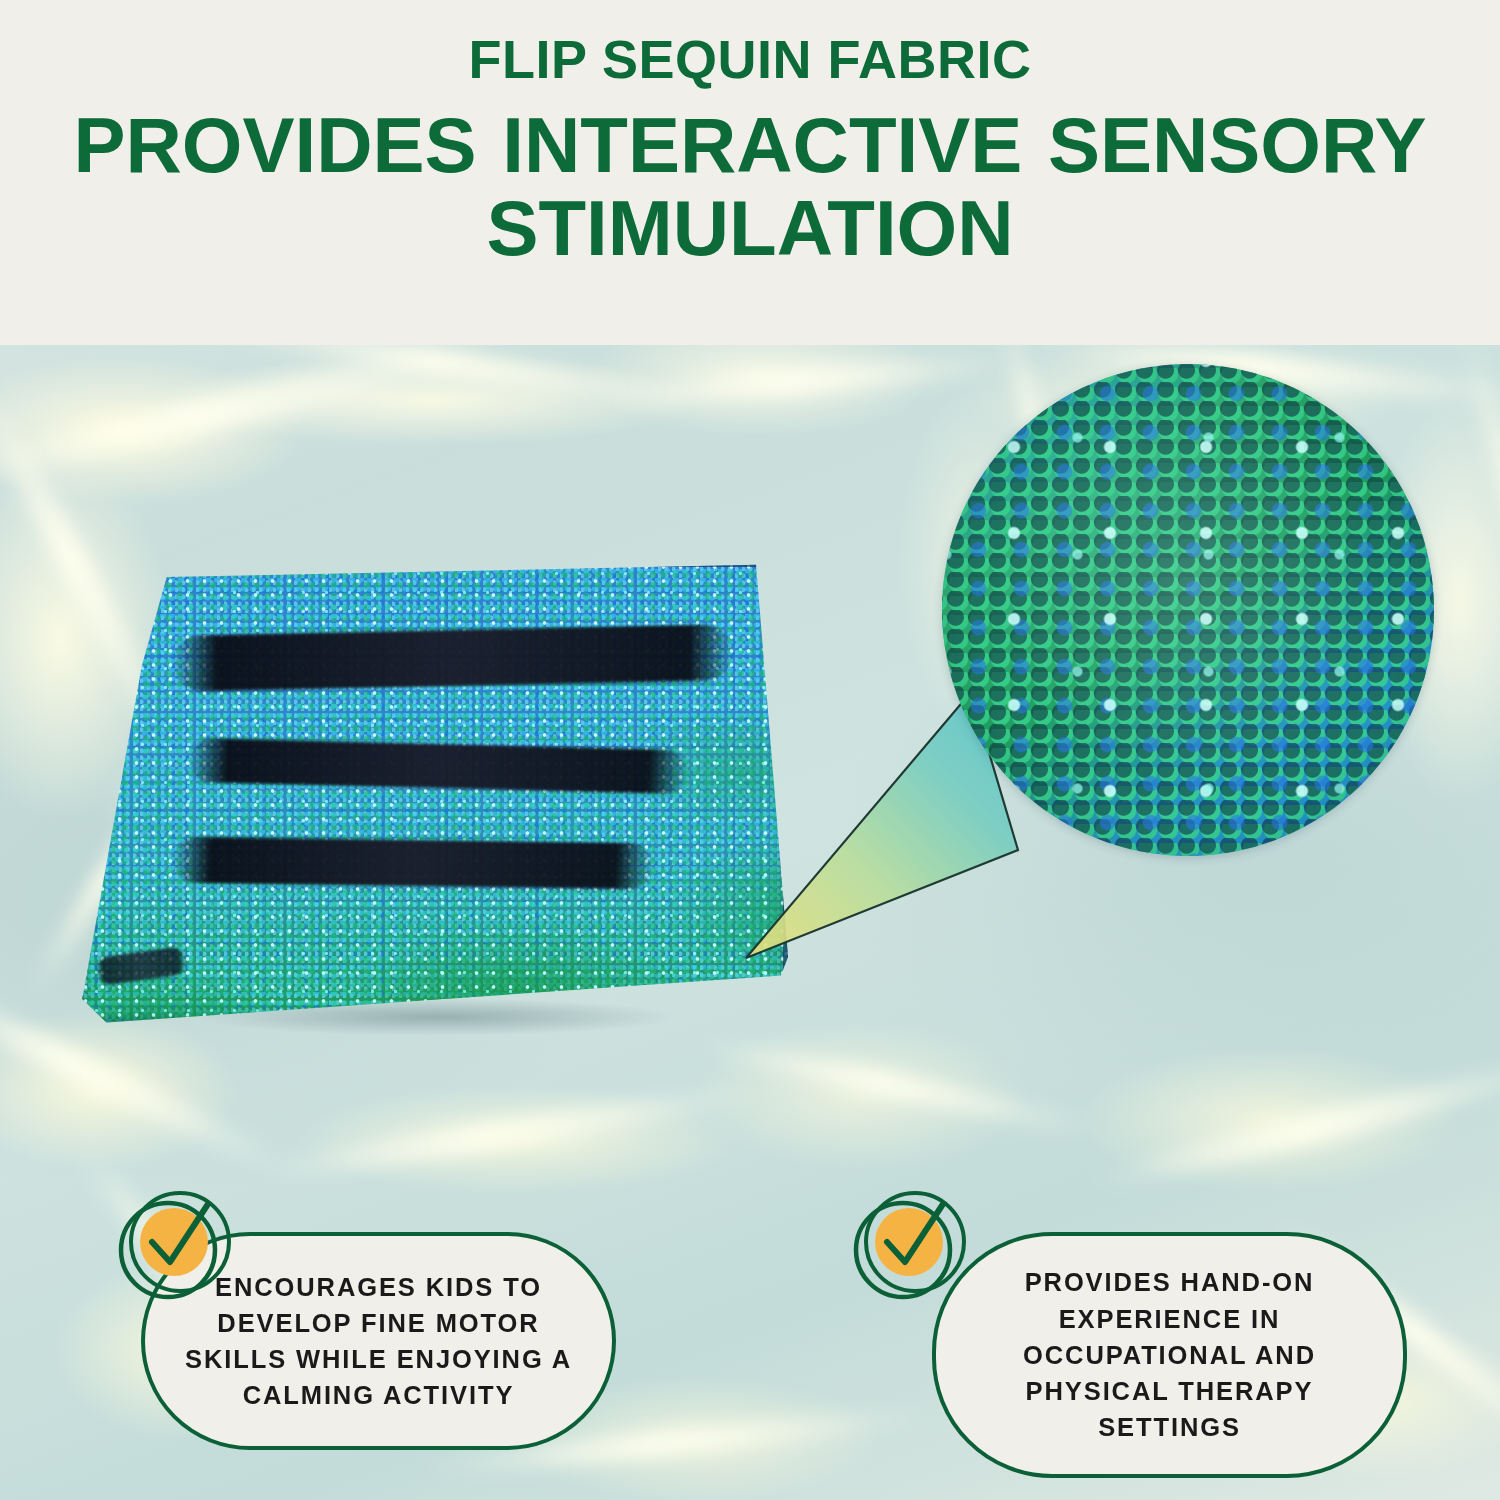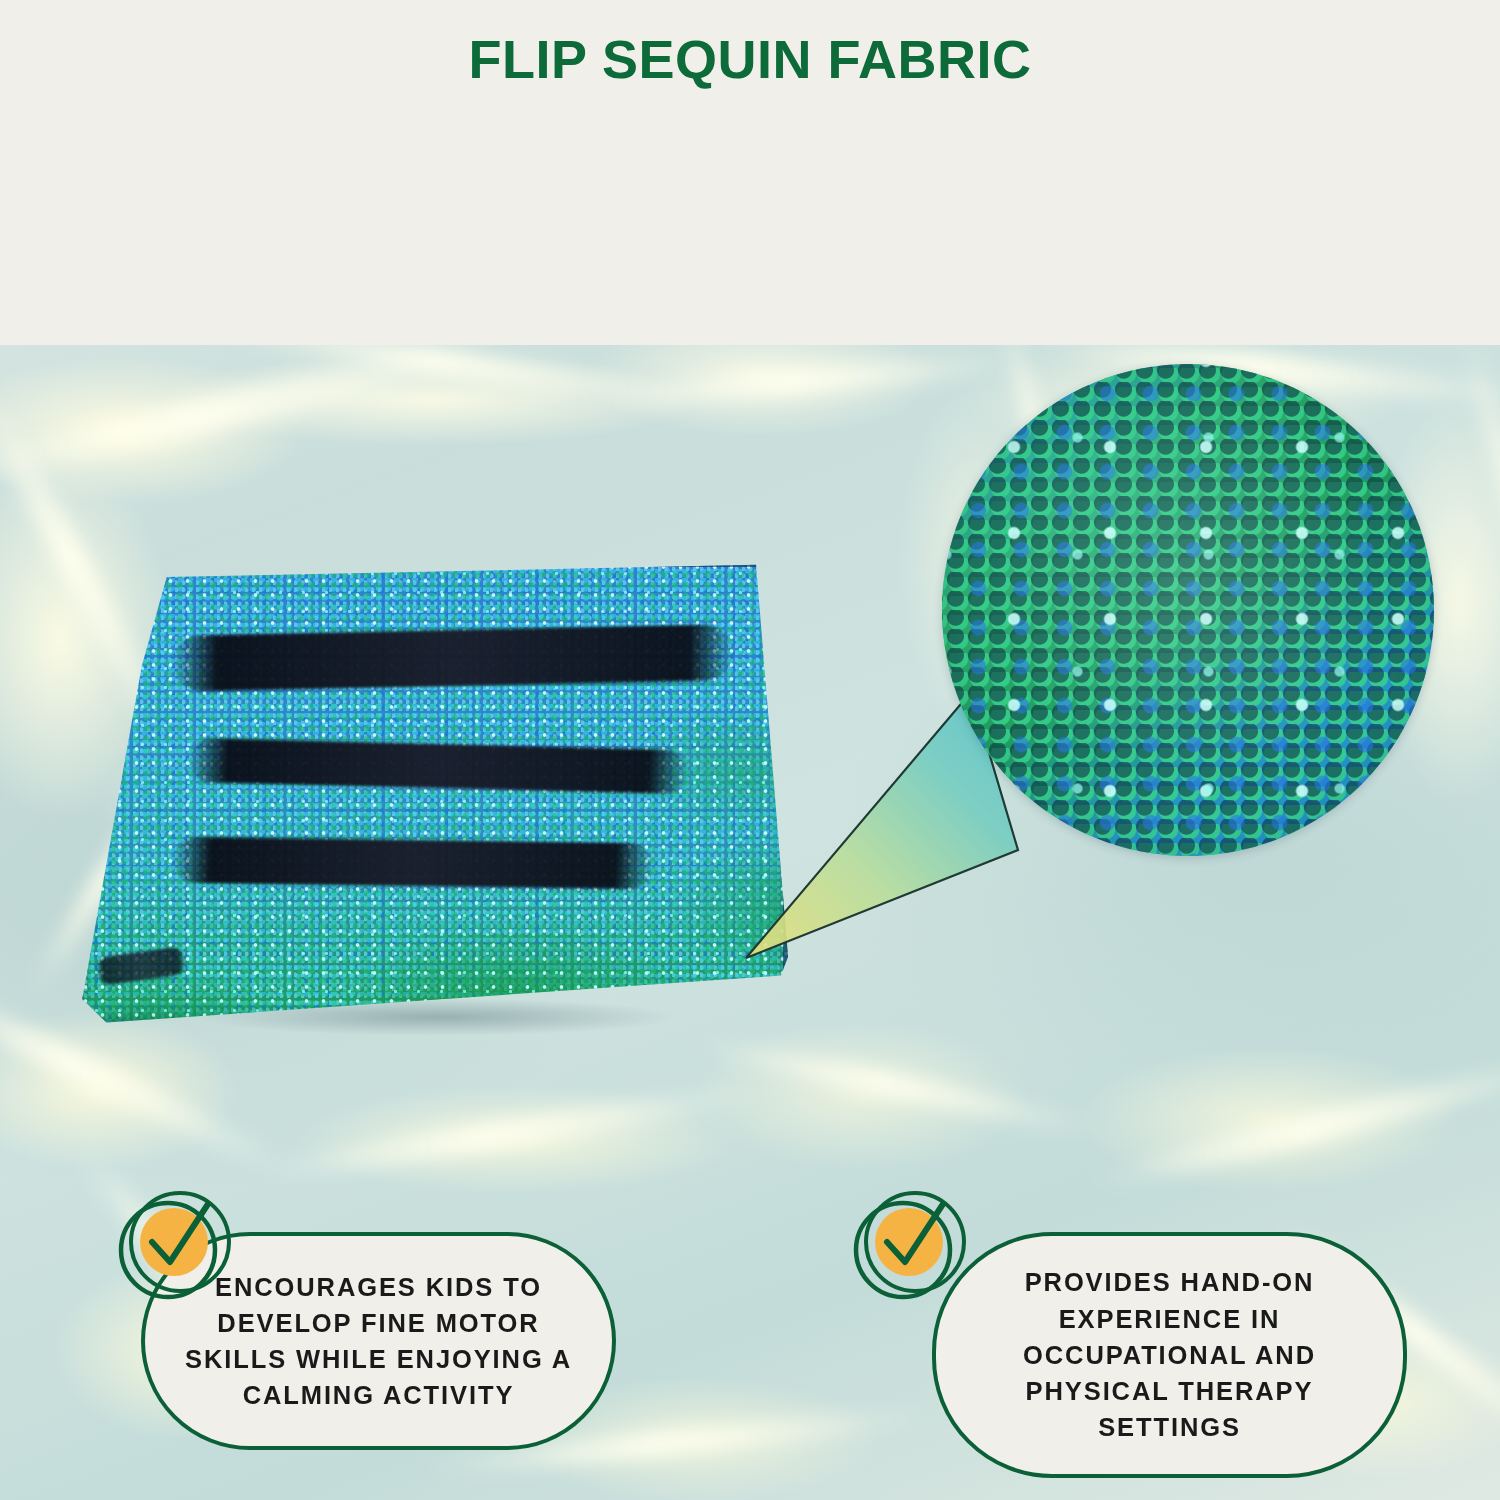--- a/index.html
+++ b/index.html
@@ -270,20 +270,21 @@
   <div class="caustic" style="left:250px; top:1120px; width:520px; height:26px; transform:rotate(-9deg);"></div>
   <div class="caustic" style="left:690px; top:1075px; width:420px; height:24px; transform:rotate(12deg);"></div>
   <div class="caustic" style="left:1080px; top:1110px; width:500px; height:28px; transform:rotate(-14deg);"></div>
   <div class="caustic" style="left:10px; top:1280px; width:380px; height:26px; transform:rotate(50deg);"></div>
   <div class="caustic" style="left:420px; top:1430px; width:520px; height:24px; transform:rotate(-6deg);"></div>
   <div class="caustic" style="left:1230px; top:1330px; width:400px; height:26px; transform:rotate(38deg);"></div>
   <div class="caustic" style="left:-40px; top:860px; width:300px; height:20px; transform:rotate(-58deg);"></div>
 
   <div id="header-band">
     <div id="headline-small">FLIP SEQUIN FABRIC</div>
+    <div id="headline-large">PROVIDES INTERACTIVE SENSORY STIMULATION</div>
   </div>
 
   <div id="pillow-wrap">
     <div id="pillow-shadow"></div>
     <div id="pillow">
       <div class="sequin-layer" id="seq-base"></div>
       <div class="sequin-layer" id="seq-green"></div>
       <div class="sequin-layer" id="seq-sparkle"></div>
       <div class="stripe" style="left:95px; top:68px; width:560px; height:56px; transform:rotate(-1.2deg);"></div>
       <div class="stripe" style="left:110px; top:182px; width:500px; height:44px; transform:rotate(1.4deg);"></div>

